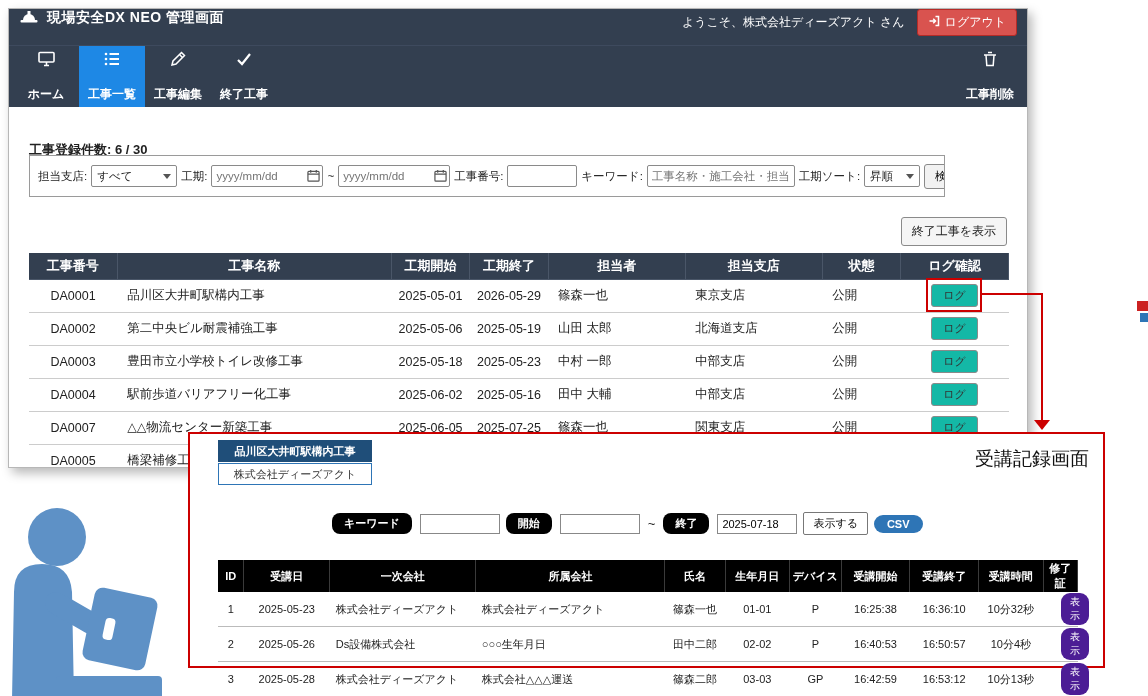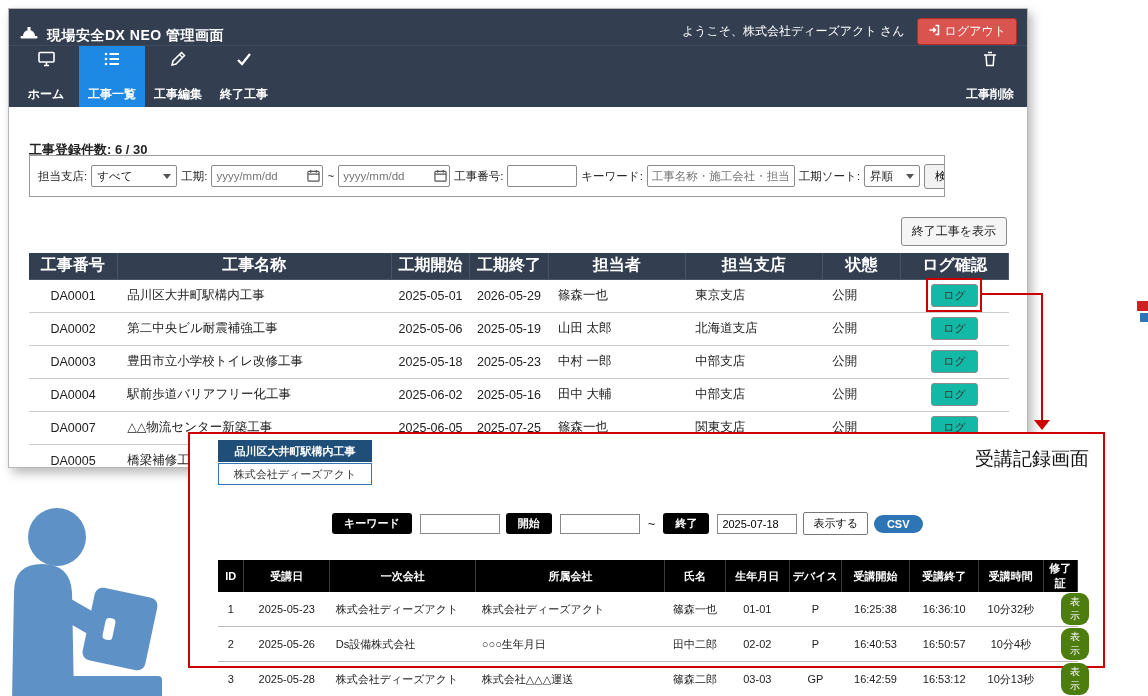--- a/index.html
+++ b/index.html
@@ -3,21 +3,21 @@
 <meta charset="utf-8">
 <style>
   * { box-sizing: border-box; }
   body { margin:0; background:#fff; font-family:"Liberation Sans","DejaVu Sans",sans-serif; }
   .stage { position:relative; width:1148px; height:696px; overflow:hidden; background:#fff; }
 
   
   .window { position:absolute; left:8px; top:8px; width:1020px; height:460px;
             background:#fff; border:1px solid #b7b7b7; box-shadow:4px 5px 10px rgba(0,0,0,.28); overflow:hidden; }
 
-  .app-header { height:36px; background:#333f50; display:flex; align-items:flex-end; padding:0 10px; color:#fff; }
+  .app-header { height:36px; background:#333f50; display:flex; align-items:flex-start; padding:0 10px; color:#fff; }
   .app-title { font-size:14px; font-weight:bold; margin-left:8px; letter-spacing:.5px; }
   .header-right { margin-left:auto; display:flex; align-items:center; gap:12px; font-size:12px; }
   .logout-btn { background:#d9534f; color:#fff; border:1px solid #b52b27; border-radius:3px;
                 padding:4px 10px; font-size:12px; display:flex; align-items:center; gap:5px; cursor:pointer; }
 
   .nav { height:62px; background:#333f50; display:flex; align-items:stretch; padding:0 4px; border-top:1px solid #3e4a5e; }
   .nav-item { width:66px; display:flex; flex-direction:column; align-items:center; justify-content:center; gap:16px;
               color:#fff; font-size:12px; font-weight:bold; cursor:pointer; }
   .nav-item.active { background:#1e88e5; }
   .nav-spacer { flex:1; }
@@ -35,21 +35,21 @@
   .date-wrap { position:relative; flex:none; }
   .date-wrap .txt-input { width:112px; padding-right:18px; }
   .cal-icon { position:absolute; right:3px; top:4px; cursor:pointer; }
   .search-btn { flex:none; background:#f2f2f2; border:1px solid #8a8a8a; border-radius:3px; padding:4px 10px;
                 font-size:11.5px; cursor:pointer; }
 
   .show-finished-btn { position:absolute; right:20px; top:208px; background:#f5f5f5; border:1px solid #8a8a8a;
                        border-radius:3px; padding:5px 10px; font-size:12px; cursor:pointer; color:#222; }
 
   .main-table { position:absolute; left:20px; top:244px; width:980px; border-collapse:collapse; table-layout:fixed; }
-  .main-table th { background:#333f50; color:#fff; font-size:16px; font-weight:bold; height:26px;
+  .main-table th { background:#333f50; color:#fff; font-size:13px; font-weight:bold; height:26px;
                    border-right:1px solid #4a5668; border-bottom:1px solid #4a5668; }
   .main-table td { height:33px; border-bottom:1px solid #ccc; color:#222; font-size:12.5px; background:#fff; }
   .main-table td.l { text-align:left; padding-left:10px; }
   .main-table td.c { text-align:center; }
   .log-btn { background:#14b8a6; border:1px solid #8a8a8a; border-radius:3px; padding:3px 11px; font-size:11px;
              color:#333; cursor:pointer; }
 
   
   .red-box   { position:absolute; left:926px; top:278px; width:56px; height:34px; border:2px solid #cc0000; z-index:4; }
   .red-hline { position:absolute; left:982px; top:293px; width:60px; height:2px; background:#cc0000; z-index:4; }
@@ -62,33 +62,33 @@
                   border:2px solid #cc0000; z-index:5; }
   .project-tab { position:absolute; left:28px; top:6px; width:154px; height:22px; background:#1f4e79; color:#fff;
                  font-size:11px; font-weight:bold; display:flex; align-items:center; justify-content:center;
                  border:1px solid #1f4e79; cursor:pointer; }
   .company-tab { position:absolute; left:28px; top:29px; width:154px; height:22px; background:#fff; color:#333;
                  font-size:11px; display:flex; align-items:center; justify-content:center;
                  border:1px solid #2e75b6; cursor:pointer; }
   .panel-title { position:absolute; right:14px; top:12px; font-size:19px; color:#111; }
 
   .panel-controls { position:absolute; left:142px; top:78px; display:flex; align-items:center; gap:6px; }
-  .pill { background:#000; color:#fff; border-radius:3px; font-size:11px; font-weight:bold; padding:3px 12px; }
+  .pill { background:#000; color:#fff; border-radius:8px; font-size:11px; font-weight:bold; padding:3px 12px; }
   .panel-input { width:80px; height:20px; border:1px solid #888; font-size:11px; padding:0 4px; margin-left:2px;
                  font-family:"Liberation Sans","DejaVu Sans",sans-serif; }
   .tilde { font-size:13px; color:#222; margin:0 2px; }
   .show-btn { background:#fff; border:1px solid #777; border-radius:2px; padding:3px 9px; font-size:11px; cursor:pointer; }
   .csv-btn { background:#2e75b6; color:#fff; border:none; border-radius:11px; padding:3px 13px; font-size:11px;
              font-weight:bold; cursor:pointer; }
 
   .record-table { position:absolute; left:28px; top:126px; width:860px; border-collapse:collapse; table-layout:fixed; }
   .record-table th { background:#000; color:#fff; font-size:11px; font-weight:bold; height:18px; border-right:1px solid #3a3a3a; }
   .record-table td { font-size:11px; height:27px; border-bottom:1px solid #bbb; color:#222; text-align:center; }
   .record-table td.l { text-align:left; padding-left:6px; }
-  .view-btn { background:#4d7c0f; color:#fff; border:none; border-radius:9px; padding:2px 9px; font-size:10px; cursor:pointer;margin-left:17px; }
+  .view-btn { background:#4c1d95; color:#fff; border:none; border-radius:9px; padding:2px 9px; font-size:10px; cursor:pointer;margin-left:17px; }
 
   
   .person-illustration { position:absolute; left:0; top:500px; z-index:1; }
   .frag-red  { position:absolute; left:1137px; top:301px; width:11px; height:10px; background:#cc2222; }
   .frag-blue { position:absolute; left:1140px; top:313px; width:8px; height:9px; background:#2e75b6; }
 </style>
 </head>
 <body>
 
 <div class="stage">

